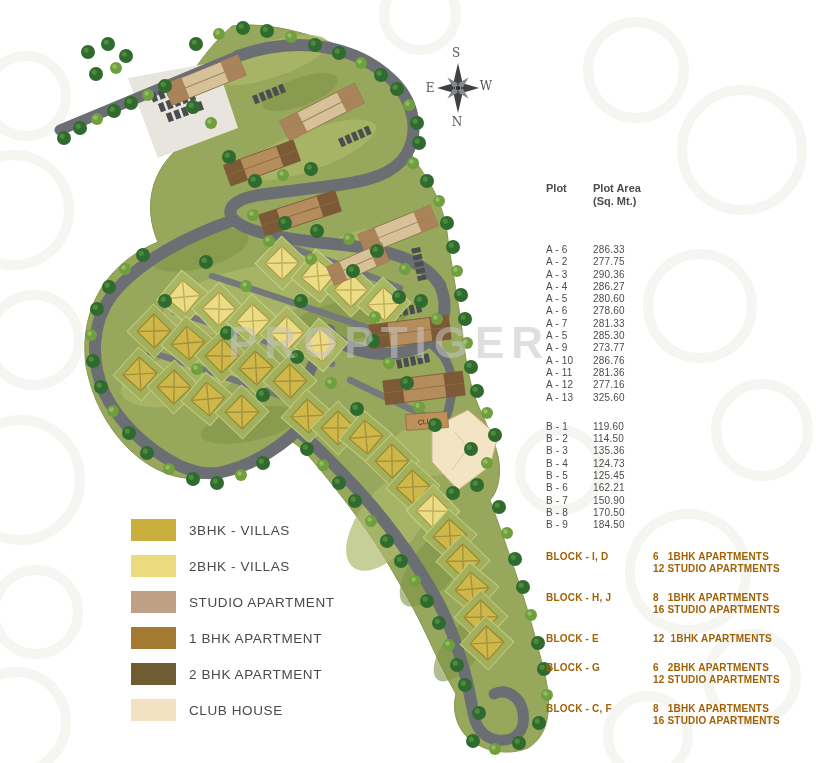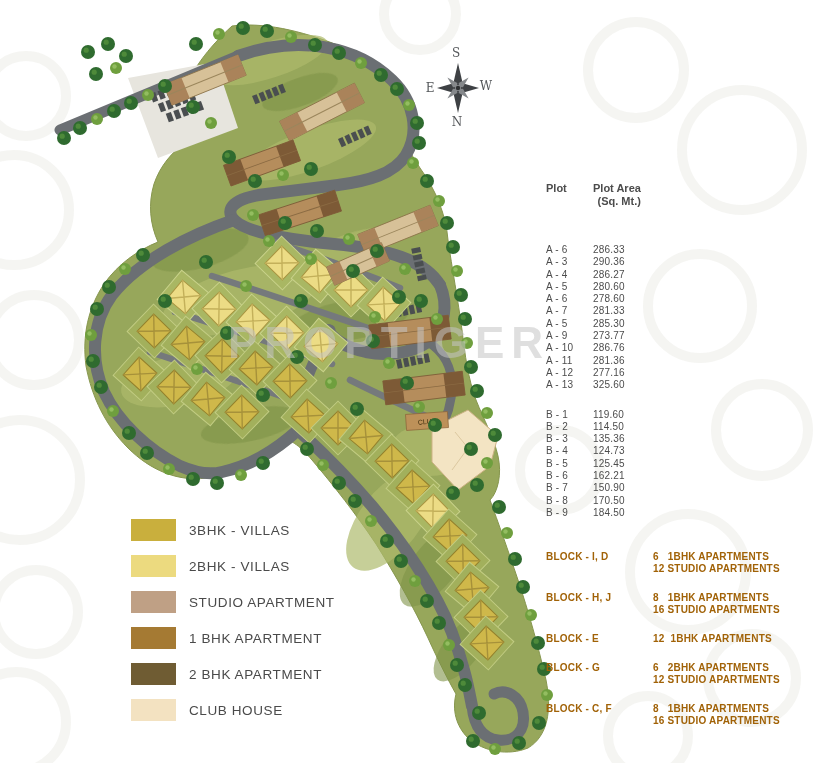--- a/index.html
+++ b/index.html
@@ -5,21 +5,21 @@
   html,body{margin:0;padding:0;background:#fff;}
   .stage{position:relative;width:816px;height:763px;background:#ffffff;overflow:hidden;
          font-family:"Liberation Sans",sans-serif;}
   svg.map{position:absolute;left:0;top:0;}
   .watermark{position:absolute;left:228px;top:318px;font-size:44px;font-weight:bold;
              letter-spacing:7px;color:rgba(196,196,196,.55);white-space:nowrap;z-index:5;}
   
   .ptable{position:absolute;left:546px;top:182px;width:250px;color:#4c4c4c;z-index:6;}
   .phead{display:flex;font-weight:bold;font-size:11px;line-height:13px;margin-bottom:36px;}
   .phc1{width:47px;}
-  .phc2{white-space:pre-line;text-align:right;}
+  .phc2{white-space:pre-line;}
   .prow{display:flex;font-size:10px;line-height:12.3px;letter-spacing:.2px;}
   .pc1{width:47px;}
   .groupB{margin-top:17px;}
   
   .blocks{position:absolute;left:546px;top:551px;width:270px;color:#a16207;z-index:6;}
   .brow{display:flex;margin-bottom:17px;font-size:10px;font-weight:bold;letter-spacing:.2px;line-height:12px;}
   .bl{width:107px;}
   .bdet{white-space:pre-line;}
   
   .legend{position:absolute;left:131px;top:519px;z-index:6;}
@@ -403,20 +403,24 @@
       <span class="phc2">Plot Area
 (Sq. Mt.)</span>
     </div>
     <div>
 
         <div class="prow">
           <span class="pc1">A - 6</span>
           <span class="pc2">286.33</span>
         </div>
 
+        <div class="prow">
+          <span class="pc1">A - 2</span>
+          <span class="pc2">277.75</span>
+        </div>
 
         <div class="prow">
           <span class="pc1">A - 3</span>
           <span class="pc2">290.36</span>
         </div>
 
         <div class="prow">
           <span class="pc1">A - 4</span>
           <span class="pc2">286.27</span>
         </div>

